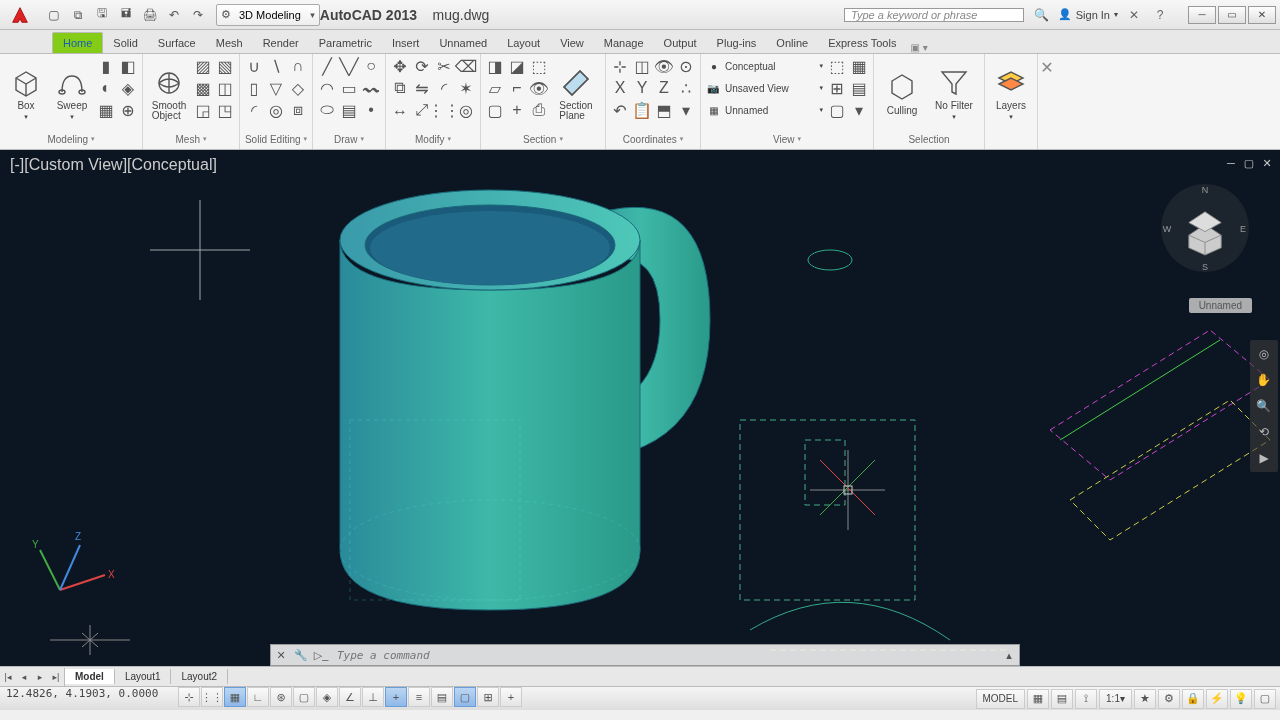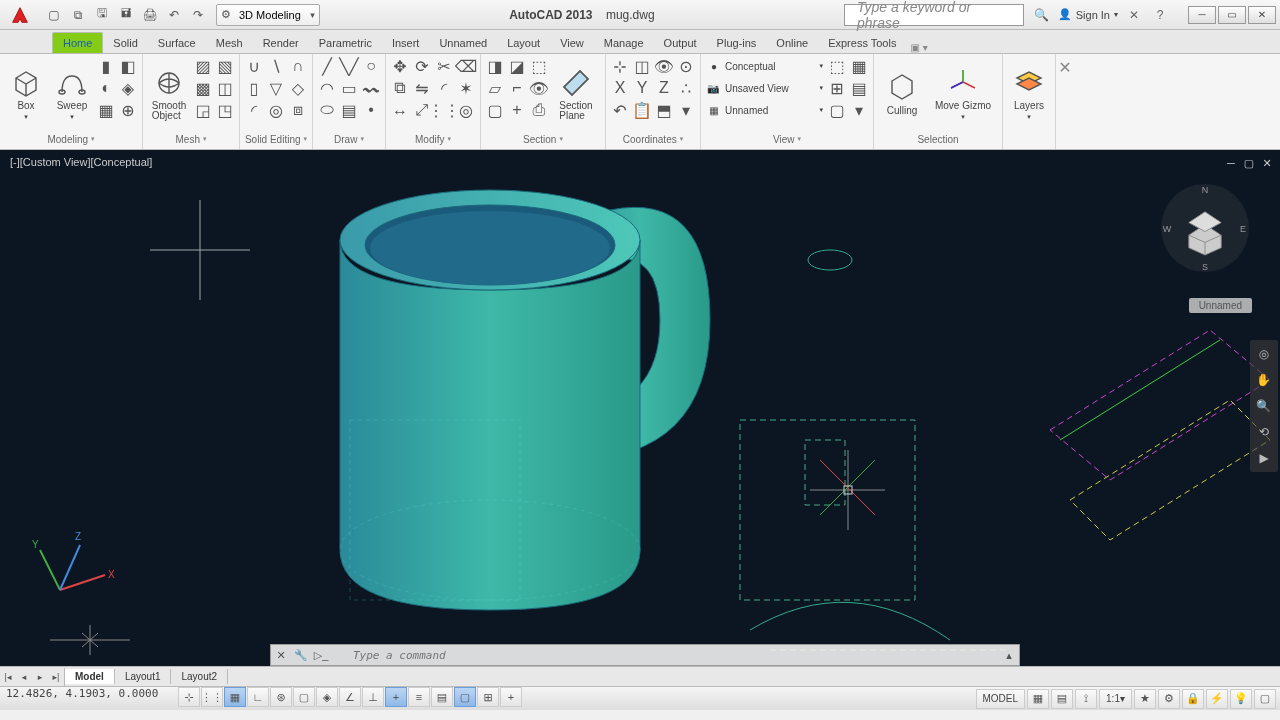--- a/index.html
+++ b/index.html
@@ -7,23 +7,23 @@
 
 
 .titlebar { height: 30px; background: linear-gradient(#f7f7f7,#e5e5e5); display: flex; align-items: center; border-bottom: 1px solid #bbb; }
 .app-logo { width: 32px; height: 28px; margin: 0 4px; display: flex; align-items: center; justify-content: center; }
 .app-logo svg { width: 22px; height: 22px; }
 .qat { display: flex; gap: 4px; margin-left: 4px; }
 .qat-btn { width: 20px; height: 20px; display: flex; align-items: center; justify-content: center; color: #555; cursor: pointer; font-size: 12px; }
 .workspace-sel { height: 22px; background: linear-gradient(#fff,#eee); border: 1px solid #aaa; border-radius: 2px; padding: 0 18px 0 22px; font-size: 11px; display: flex; align-items: center; margin-left: 8px; position: relative; }
 .workspace-sel::before { content: "⚙"; position: absolute; left: 4px; font-size: 11px; color: #555; }
 .workspace-sel::after { content: "▾"; position: absolute; right: 4px; font-size: 9px; color: #555; }
-.title-center { flex: 1; text-align: center; font-size: 12px; color: #444; }
+.title-center { flex: 1; text-align: left; font-size: 14px; color: #444; }
 .title-center b { font-weight: 600; }
-.search-box { width: 180px; height: 22px; border: 1px solid #999; background: #fff; font-size: 14px; font-style: italic; color: #888; padding: 0 12px; display: flex; align-items: center; }
+.search-box { width: 180px; height: 14px; border: 1px solid #999; background: #fff; font-size: 11px; font-style: italic; color: #888; padding: 0 6px; display: flex; align-items: center; }
 .title-right { display: flex; align-items: center; gap: 6px; margin: 0 4px 0 8px; }
 .signin { font-size: 11px; color: #444; display: flex; align-items: center; gap: 4px; }
 .ti-btn { width: 20px; height: 18px; color: #666; display: flex; align-items: center; justify-content: center; font-size: 12px; cursor: pointer; }
 .win-controls { display: flex; margin-left: 10px; }
 .win-btn { width: 28px; height: 18px; border: 1px solid #999; background: linear-gradient(#fdfdfd,#e0e0e0); margin-left: 2px; font-size: 10px; display: flex; align-items: center; justify-content: center; color: #444; cursor: pointer; }
 
 
 .tabs { height: 24px; background: #e8e8e8; display: flex; align-items: flex-end; padding-left: 52px; border-bottom: 1px solid #bbb; }
 .tab { padding: 4px 10px; font-size: 11px; color: #444; cursor: pointer; }
 .tab.active { background: #84cc16; border: 1px solid #bbb; border-bottom: none; border-radius: 2px 2px 0 0; color: #1a5fb4; }
@@ -40,27 +40,27 @@
 .grid-icons { display: grid; grid-template-columns: repeat(4, 20px); grid-auto-rows: 20px; gap: 2px; align-content: start; }
 .grid-icons.cols3 { grid-template-columns: repeat(3, 20px); }
 .grid-icons.cols2 { grid-template-columns: repeat(2, 20px); }
 .sm-btn { width: 20px; height: 20px; display: flex; align-items: center; justify-content: center; color: #555; cursor: pointer; border-radius: 2px; }
 .text-row { height: 20px; display: flex; align-items: center; gap: 4px; font-size: 10px; color: #444; padding: 0 2px; cursor: pointer; }
 .text-row .sq { width: 14px; height: 14px; display: flex; align-items: center; justify-content: center; }
 .stack { display: flex; flex-direction: column; gap: 2px; }
 
 
 .viewport { position: relative; height: 516px; background: #0c1622; }
-.vp-label { position: absolute; top: 6px; left: 10px; font-size: 11px; color: #ccc; font-family: sans-serif; }
+.vp-label { position: absolute; top: 6px; left: 10px; font-size: 16px; color: #ccc; font-family: sans-serif; }
 .vp-controls { position: absolute; top: 6px; right: 6px; display: flex; gap: 4px; }
 .vp-ctrl { width: 14px; height: 14px; color: #ccc; font-size: 11px; display: flex; align-items: center; justify-content: center; cursor: pointer; }
 .vp-canvas { width: 100%; height: 100%; }
 .cmd-bar { position: absolute; bottom: 0; left: 270px; right: 260px; height: 22px; background: rgba(240,240,240,0.9); display: flex; align-items: center; border: 1px solid #999; }
 .cmd-bar .cb-btn { width: 20px; height: 20px; color: #555; display: flex; align-items: center; justify-content: center; font-size: 11px; cursor: pointer; }
-.cmd-bar input { flex: 1; border: none; background: transparent; font-family: monospace; font-size: 11px; font-style: italic; color: #888; padding: 0 6px; outline: none; margin-left: 16px; }
+.cmd-bar input { flex: 1; border: none; background: transparent; font-family: monospace; font-size: 11px; font-style: italic; color: #888; padding: 0 6px; outline: none; }
 .viewcube-badge { position: absolute; top: 148px; right: 28px; background: rgba(200,200,200,0.85); color: #555; font-size: 10px; padding: 2px 10px; border-radius: 2px; }
 .navbar-vert { position: absolute; top: 190px; right: 2px; width: 28px; background: rgba(60,60,60,0.6); border-radius: 2px; padding: 4px 0; display: flex; flex-direction: column; gap: 6px; align-items: center; }
 .navbar-vert .nv { width: 20px; height: 20px; color: #bbb; font-size: 12px; display: flex; align-items: center; justify-content: center; cursor: pointer; }
 
 
 .layout-row { height: 20px; background: #e8e8e8; display: flex; align-items: center; border-top: 1px solid #bbb; font-size: 10px; }
 .lr-nav { display: flex; border-right: 1px solid #bbb; }
 .lr-nav .n { width: 16px; height: 18px; display: flex; align-items: center; justify-content: center; color: #555; cursor: pointer; font-size: 9px; }
 .lr-tab { padding: 2px 10px; border-right: 1px solid #bbb; cursor: pointer; color: #333; }
 .lr-tab.active { background: #fff; font-weight: 600; }
@@ -354,29 +354,27 @@
   <div class="panel">
     <div class="panel-body">
       <div class="big-btn" style="width:48px">
         <div class="ic">
             <svg viewBox="0 0 32 32">
               <path d="M6 10 L16 4 L26 10 L26 22 L16 28 L6 22 Z"></path>
             </svg>
           </div>
         <span>Culling</span>
       </div>
-      <div class="big-btn" style="width:70px">
-        <div class="ic">
-            <svg viewBox="0 0 32 32">
-              <path d="M16 16 L16 4 M16 16 L28 22 M16 16 L4 22" stroke="#c33"></path>
-              <path d="M16 16 L16 4" stroke="#3c3"></path>
-              <path d="M16 16 L4 22" stroke="#33c"></path>
-            </svg>
-          </div>
-        <span>Move Gizmo</span>
+      <div class="big-btn" style="width:52px">
+        <div class="ic">
+            <svg viewBox="0 0 32 32">
+              <path d="M4 6 L28 6 L18 18 L18 28 L14 26 L14 18 Z"></path>
+            </svg>
+          </div>
+        <span>No Filter</span>
           <span style="font-size:7px">▾</span>
       </div>
     </div>
     <div class="panel-label">
         <span>Selection</span>
       </div>
   </div>
 
   <div class="panel">
     <div class="panel-body">

